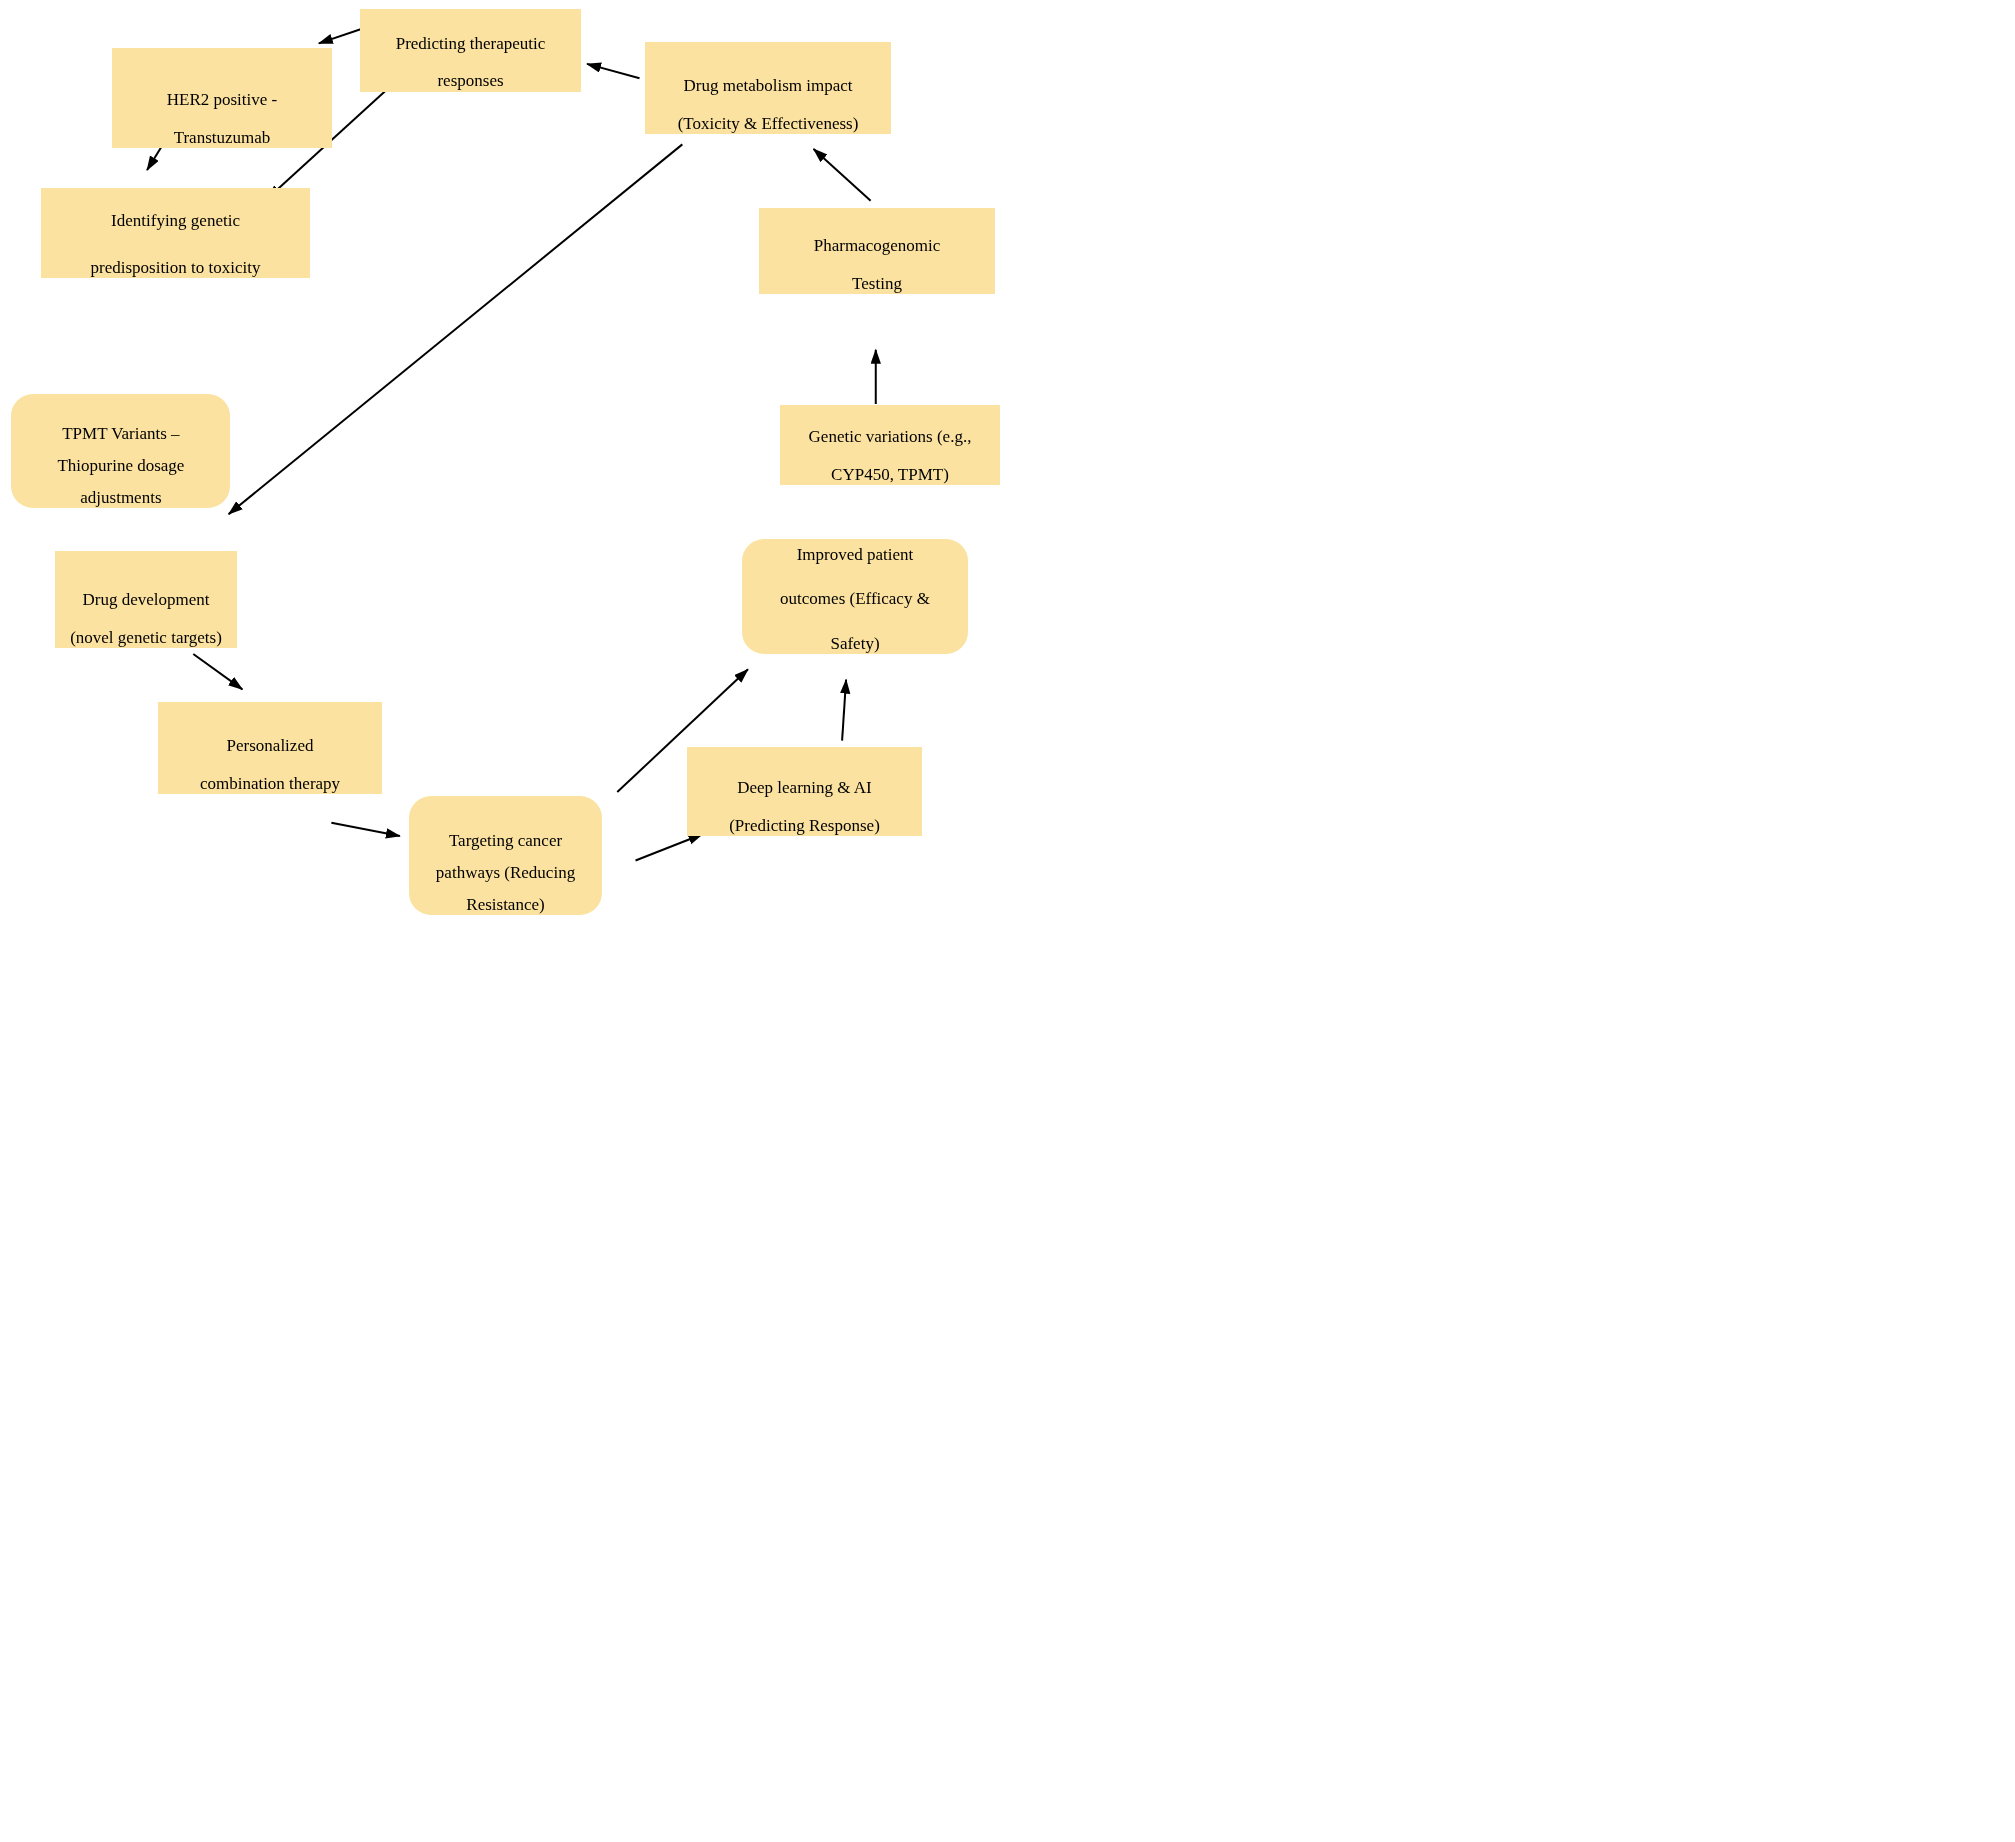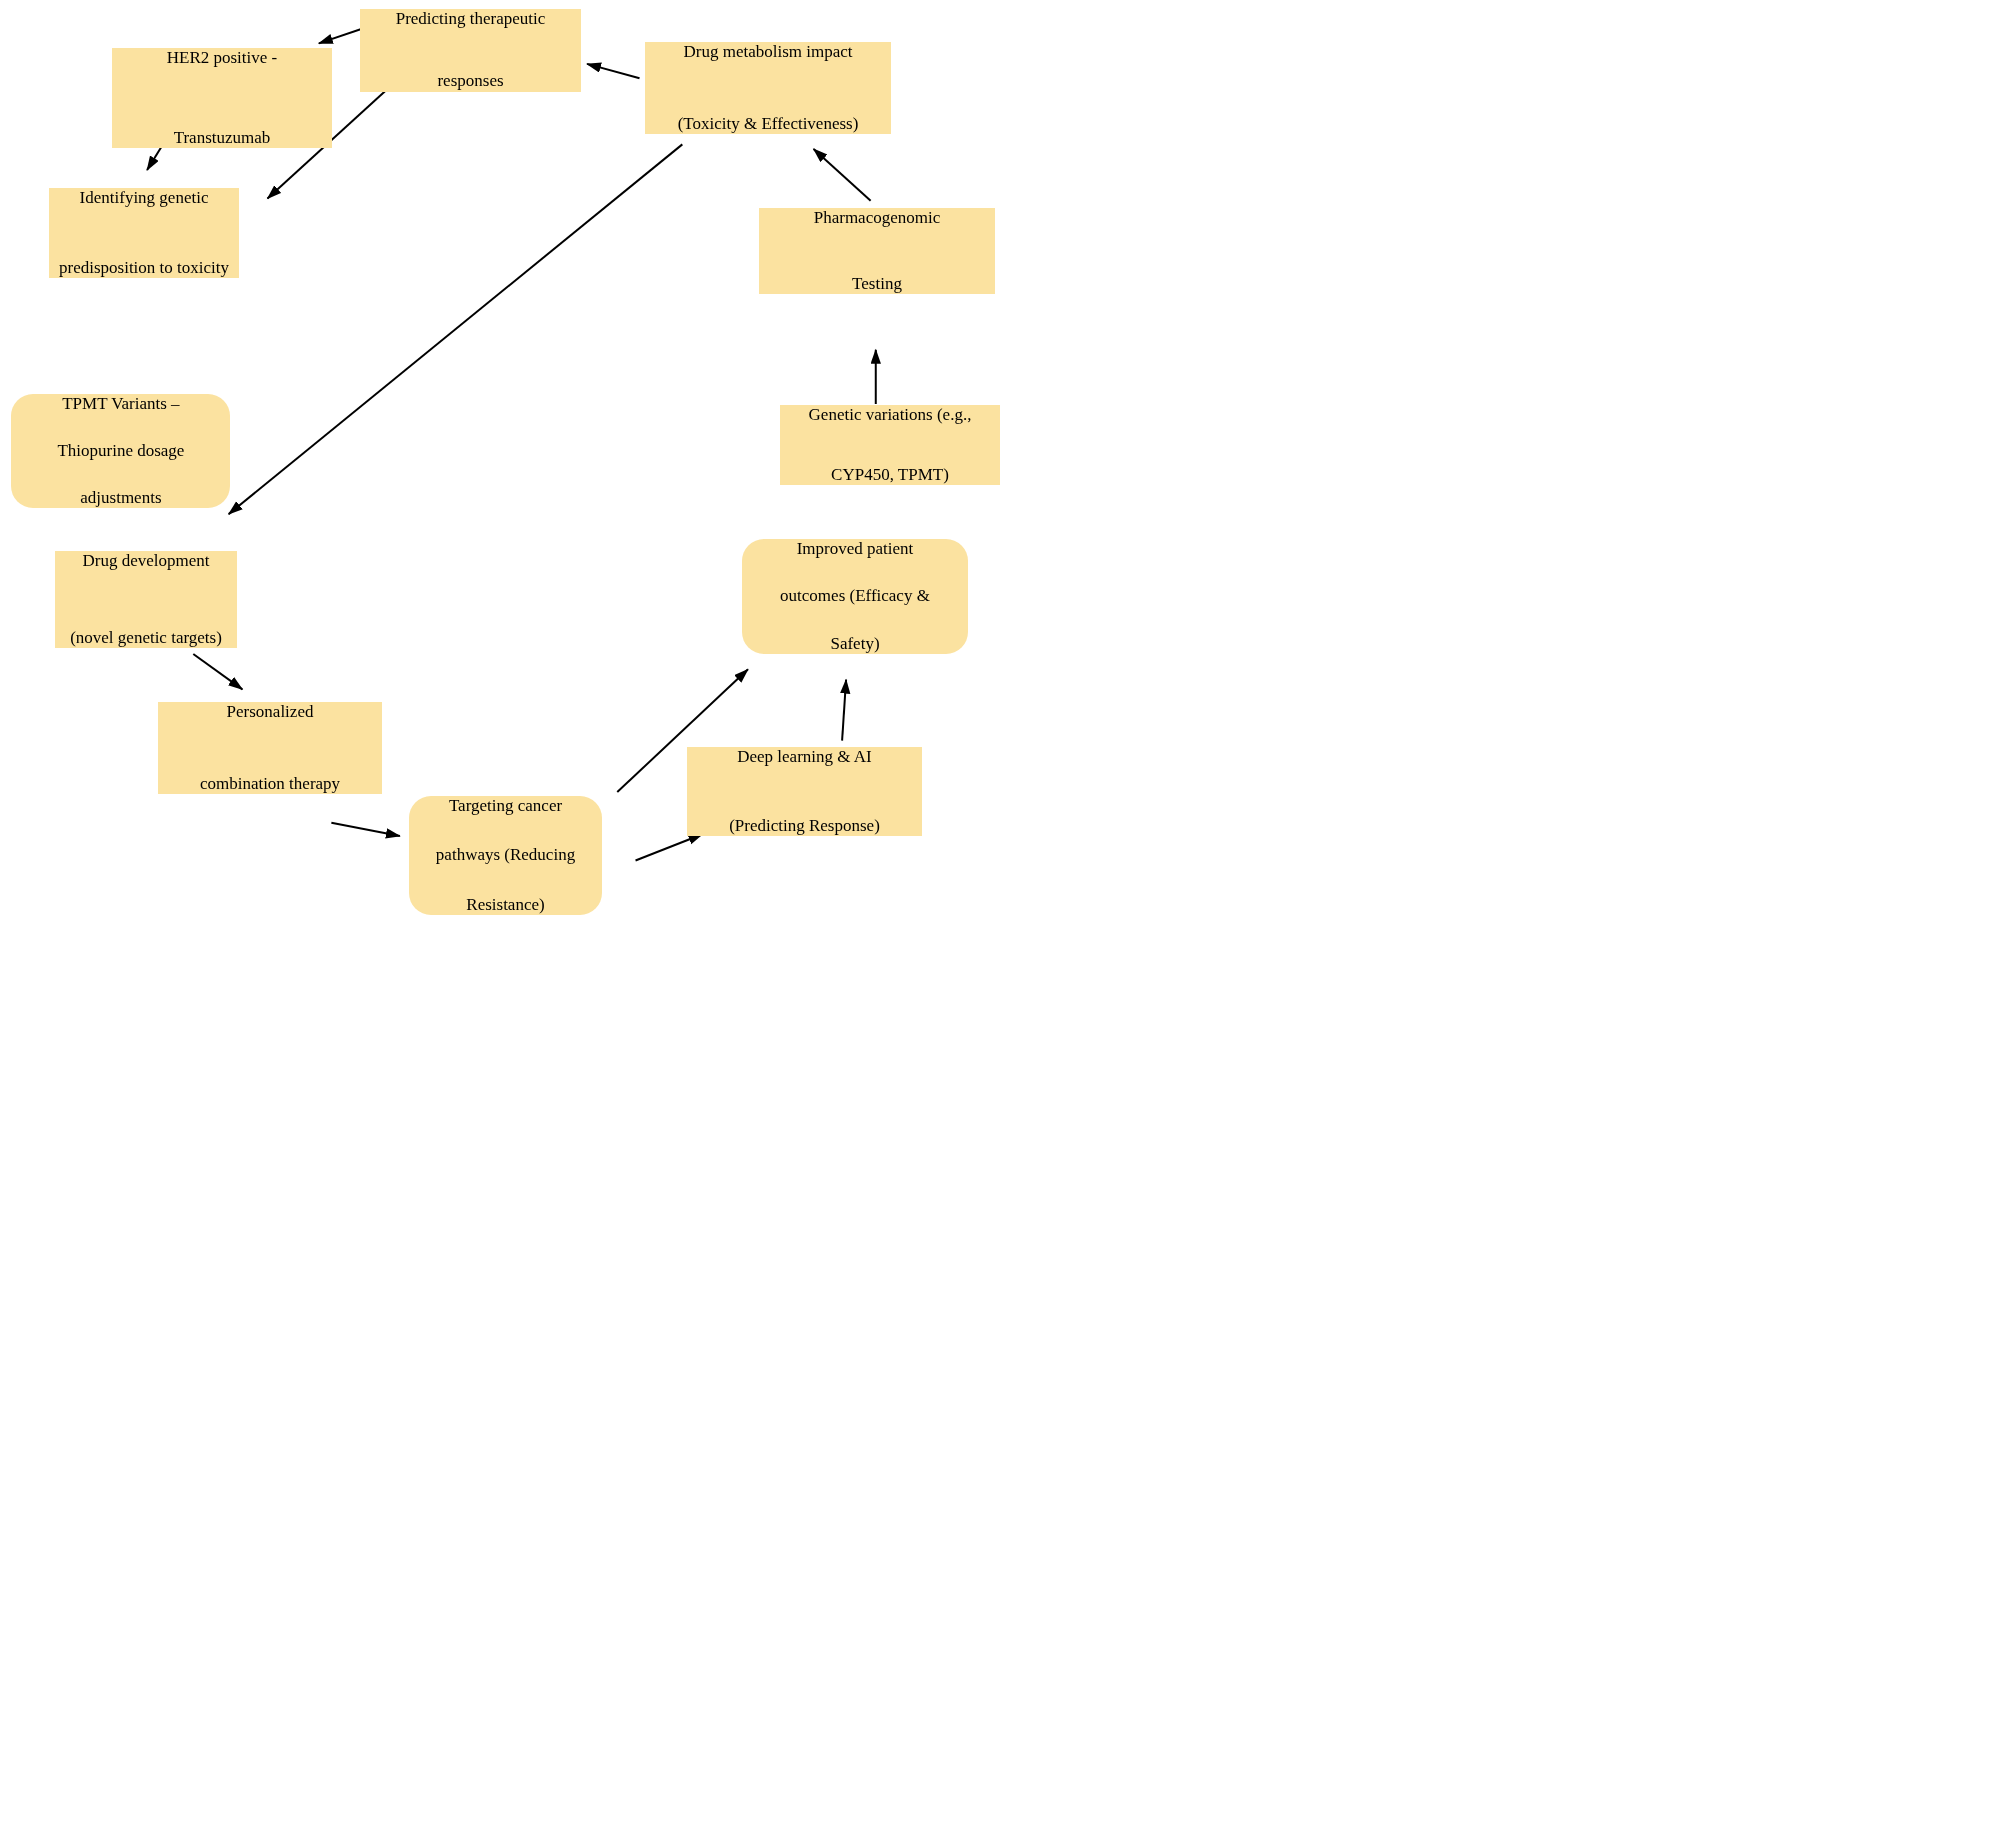--- a/index.html
+++ b/index.html
@@ -24,21 +24,21 @@
   svg.arrows line {
     stroke: #000000;
     stroke-width: 3.5;
   }
   .node {
     position: absolute;
     background: var(--box-fill, #fbe2a0);
     display: flex;
     flex-direction: column;
     align-items: center;
-    justify-content: space-between;
+    justify-content: flex-end;
     row-gap: 17px;
     z-index: 2;
     text-align: center;
     color: #000000;
     font-size: 17px;
     line-height: 1.2;
   }
   .node.lines3 { row-gap: 11.4px; border-radius: 22px; }
   .node .line { white-space: nowrap; }
 </style>
@@ -75,21 +75,21 @@
   <div class="node" style="left:112px; top:48px; width:220px; height:100px;">
     <span class="line">HER2 positive -</span>
     <span class="line">Transtuzumab</span>
   </div>
 
   <div class="node" style="left:645px; top:42px; width:246px; height:92px;">
     <span class="line">Drug metabolism impact</span>
     <span class="line">(Toxicity &amp; Effectiveness)</span>
   </div>
 
-  <div class="node" style="left:49px; top:188px; width:190px; height:90px;gap:26px;">
+  <div class="node" style="left:41px; top:188px; width:269px; height:90px;gap:26px;">
     <span class="line">Identifying genetic</span>
     <span class="line">predisposition to toxicity</span>
   </div>
 
   <div class="node" style="left:759px; top:208px; width:236px; height:86px;">
     <span class="line">Pharmacogenomic</span>
     <span class="line">Testing</span>
   </div>
 
   <div class="node lines3" style="left:11.4px; top:394px; width:219px; height:114px;">

